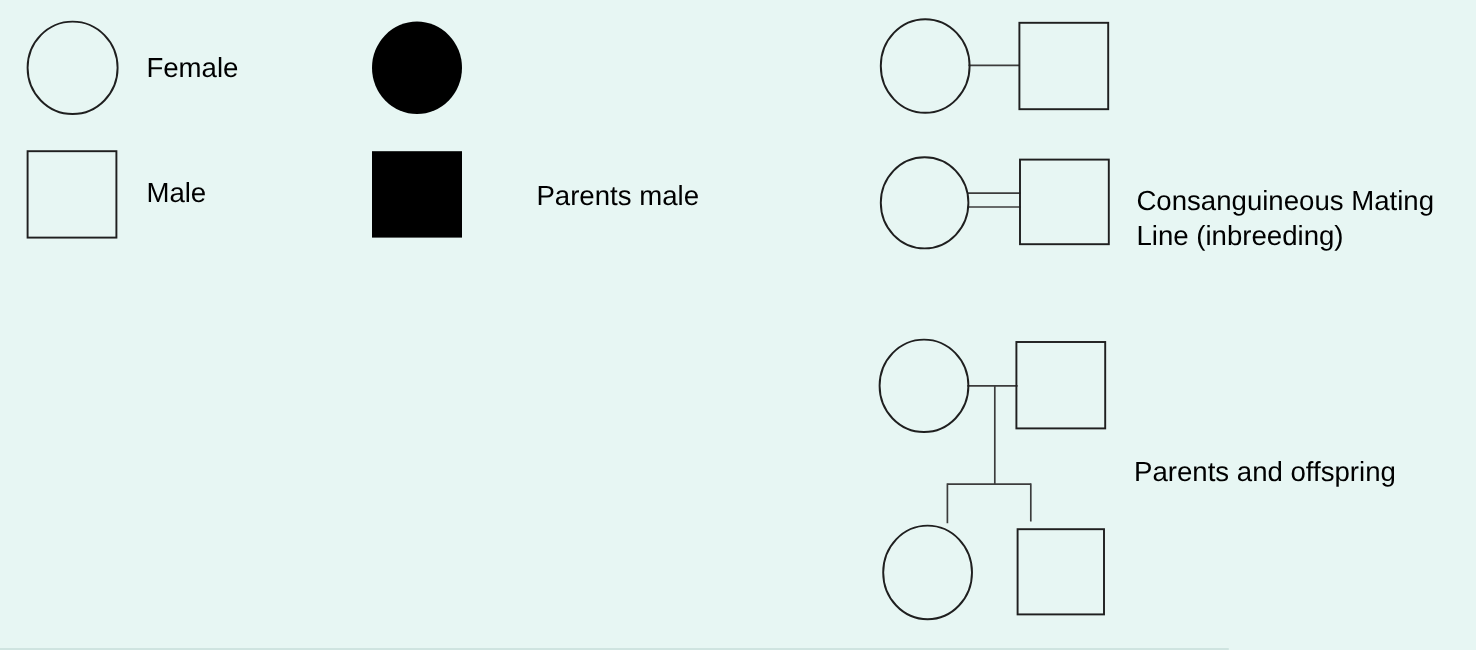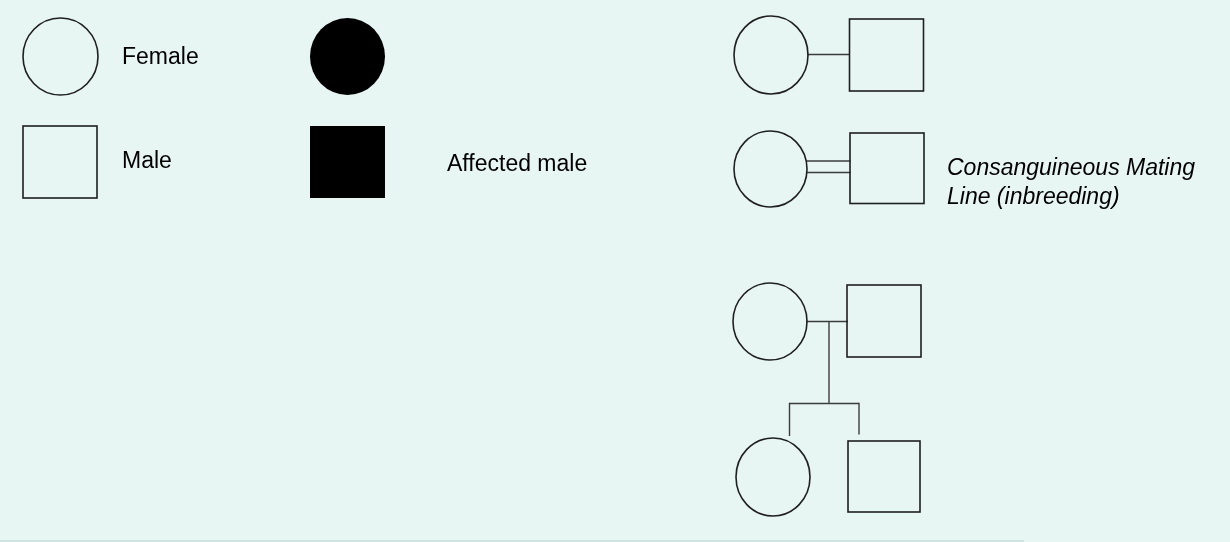--- a/index.html
+++ b/index.html
@@ -50,21 +50,20 @@
     position: absolute;
     font-size: 23px;
     line-height: 28px;
     color: var(--text);
     white-space: nowrap;
   }
   .label.wrap {
     white-space: normal;
     width: 256px;
     line-height: 29px;
-    font-style: italic;
   }
 </style>
 </head>
 <body>
 
 <div class="canvas">
 
   <svg class="diagram" viewBox="0 0 1230 542">
 
     <ellipse class="outline" cx="60.5" cy="56.5" rx="37.5" ry="38.5"></ellipse>
@@ -100,19 +99,20 @@
       <rect class="outline" x="848" y="441" width="72" height="71"></rect>
     </g>
 
   </svg>
 
   <div class="label" style="left:122px; top:42px">Female</div>
 
   <div class="label" style="left:122px; top:146px">Male</div>
 
 
-  <div class="label" style="left:447px; top:149px">Affected male</div>
+  <div class="label" style="left:447px; top:149px">Parents male</div>
 
 
   <div class="label wrap" style="left:947px; top:153px">Consanguineous Mating Line (inbreeding)</div>
 
+  <div class="label" style="left:945px; top:379px">Parents and offspring</div>
 
 </div>
 
 </body></html>

